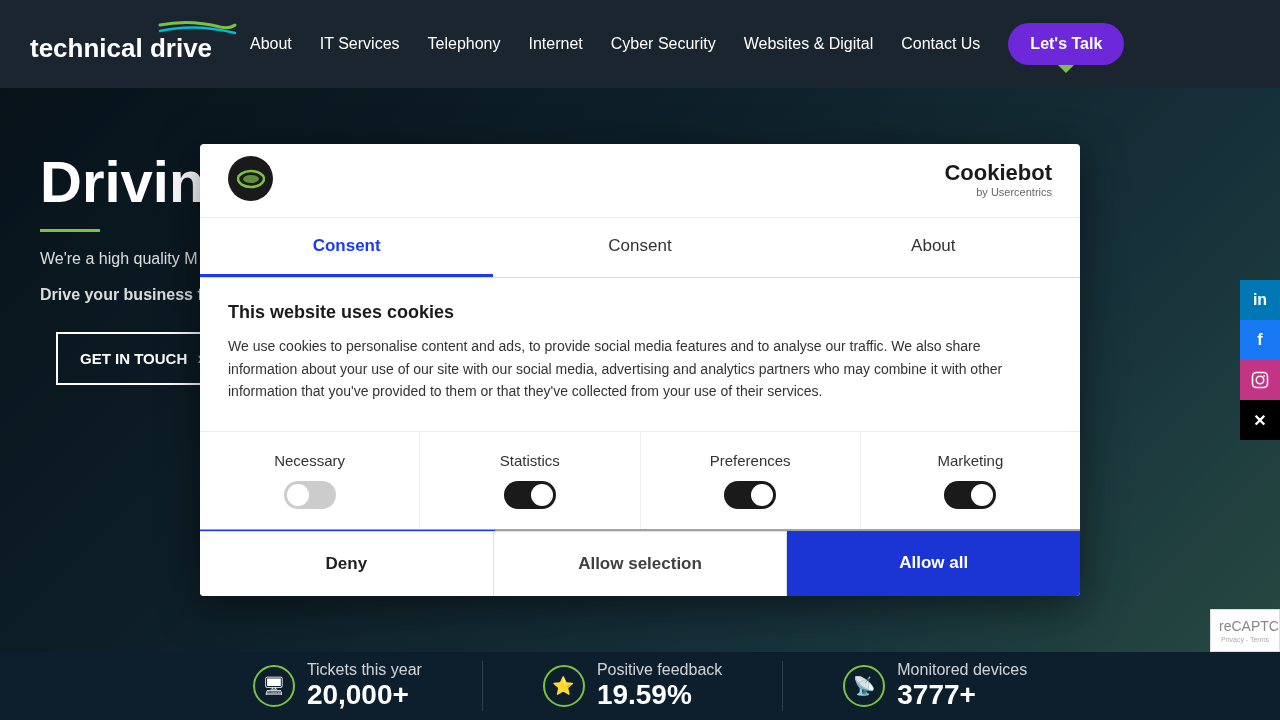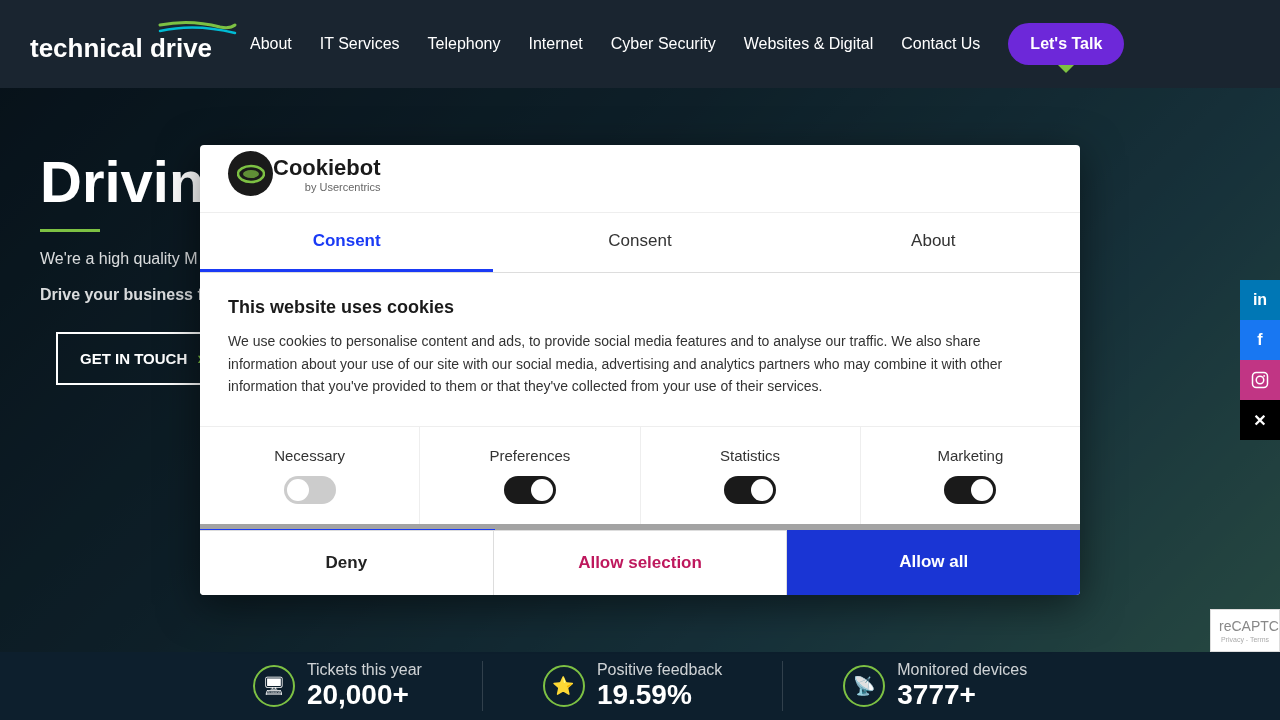--- a/index.html
+++ b/index.html
@@ -126,22 +126,22 @@
       position: absolute; top: 0; left: 0; width: 100%; height: 100%;
       z-index: 100;
       display: flex; align-items: center; justify-content: center;
     }
     .modal {
       background: white; width: 880px; border-radius: 4px;
       overflow: hidden; box-shadow: 0 10px 40px rgba(0,0,0,0.5);
       margin-top: 20px;
     }
     .modal-header {
-      display: flex; align-items: center; justify-content: flex-start;
-      padding: 6px 28px 16px;
+      display: flex; align-items: center; justify-content: space-between;
+      padding: 12px 28px 16px;
       border-bottom: 1px solid #eee;
     }
     .modal-logo-icon {
       width: 45px; height: 45px; background: #1a1a1a; border-radius: 50%;
       display: flex; align-items: center; justify-content: center;
     }
     .modal-logo-icon svg { width: 28px; height: 28px; }
     .cookiebot-logo {
       display: flex; flex-direction: column; align-items: flex-end;
     }
@@ -206,31 +206,31 @@
       outline: 1px solid #1a3af5;
     }
     .footer-btn.selection {
       background: white; color: #1a1a1a;
       border-left: 1px solid #1a3af5; border-right: 1px solid #1a3af5;
       border-top: none; border-bottom: none;
     }
     .footer-btn.allow-all {
       background: #1a3af5; color: white;
     }
-    .modal-footer { border-top: 6px solid #a3a3a3; }
+    .modal-footer { border-top: 2px solid #a3a3a3; }
     .footer-btns {
       display: flex; width: 100%;
     }
     .footer-btn.deny {
       flex: 1; background: white; color: #222; font-size: 17px; font-weight: 600;
       padding: 22px; border: none; cursor: pointer;
       border-top: 1px solid #ddd; border-right: 1px solid #ddd;
     }
     .footer-btn.selection {
-      flex: 1; background: white; color: #be185d; font-size: 17px; font-weight: 600;
+      flex: 1; background: white; color: #404040; font-size: 17px; font-weight: 600;
       padding: 22px; border: none; cursor: pointer;
       border-top: 1px solid #ddd; border-right: 1px solid #ddd;
     }
     .footer-btn.allow-all {
       flex: 1; background: #1a35d4; color: white; font-size: 17px; font-weight: 700;
       padding: 22px; border: none; cursor: pointer;
     }
   </style>
 </head>
 <body>
@@ -339,27 +339,27 @@
     </div>
 
     <div class="cookie-categories">
       <div class="cookie-category">
         <span class="category-label">Necessary</span>
         <div class="toggle off">
           <div class="toggle-thumb"></div>
         </div>
       </div>
       <div class="cookie-category">
-        <span class="category-label">Preferences</span>
+        <span class="category-label">Statistics</span>
         <div class="toggle on">
           <div class="toggle-thumb"></div>
         </div>
       </div>
       <div class="cookie-category">
-        <span class="category-label">Statistics</span>
+        <span class="category-label">Preferences</span>
         <div class="toggle on">
           <div class="toggle-thumb"></div>
         </div>
       </div>
       <div class="cookie-category">
         <span class="category-label">Marketing</span>
         <div class="toggle on">
           <div class="toggle-thumb"></div>
         </div>
       </div>

